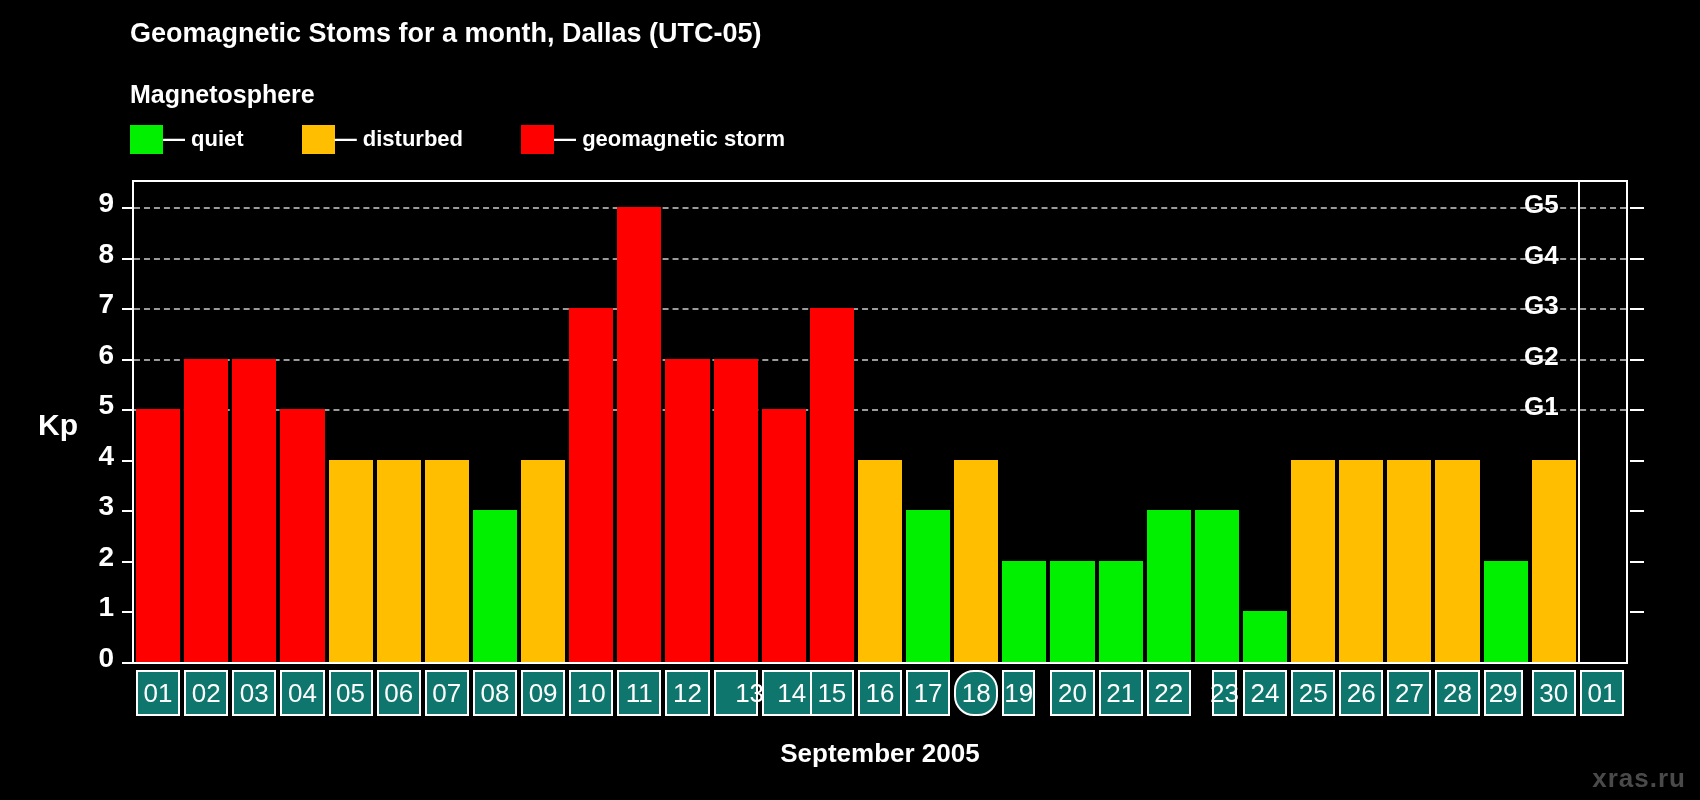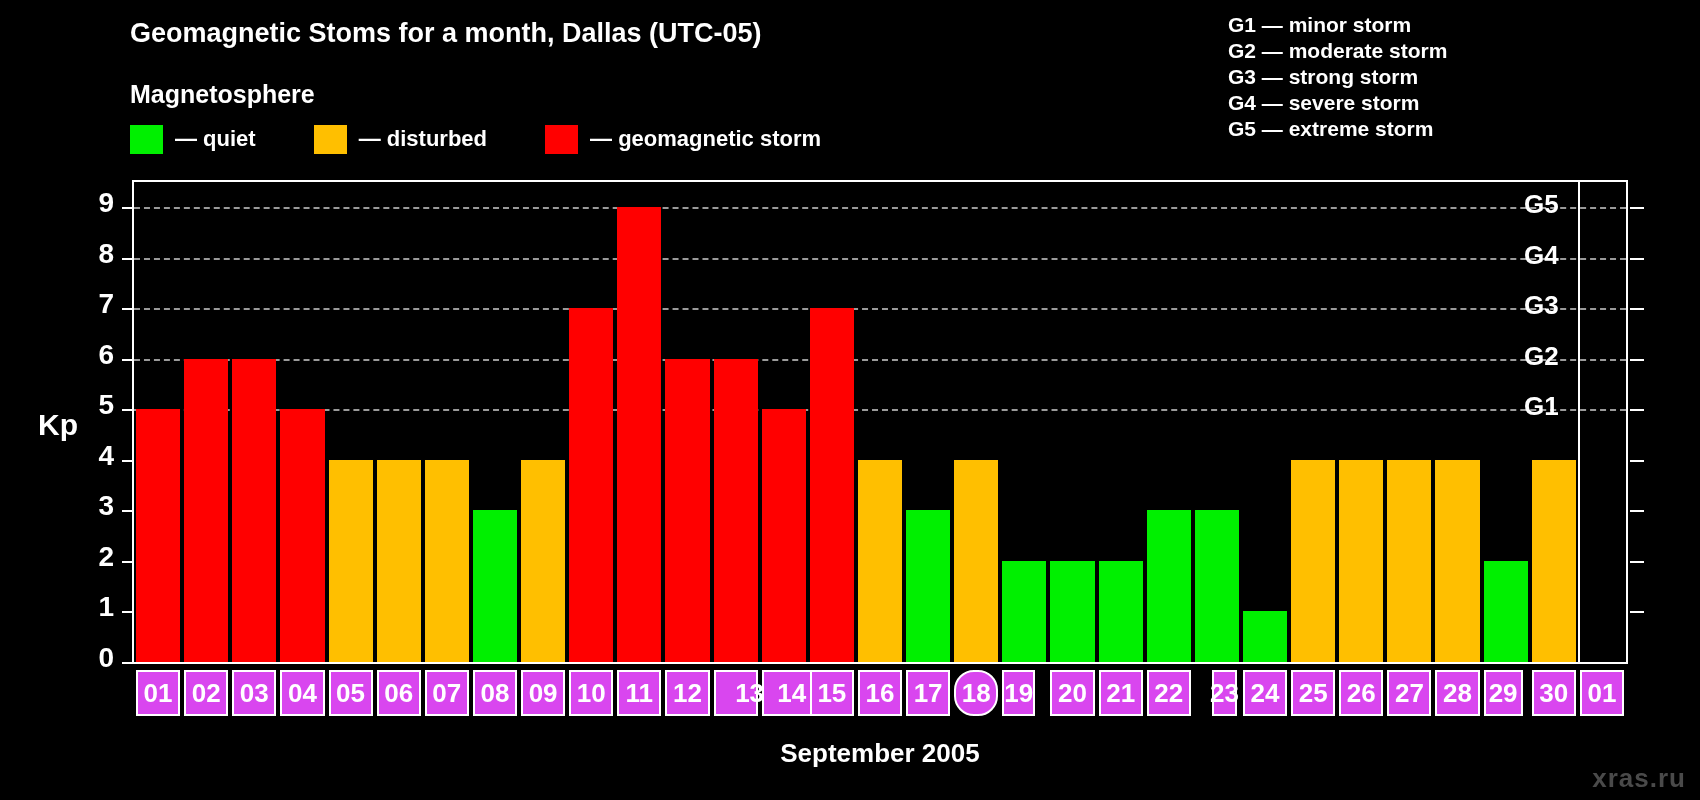--- a/index.html
+++ b/index.html
@@ -48,21 +48,20 @@
     align-items: center;
   }
   .legend-swatch {
     width: 33px; height: 29px;
     display: inline-block;
   }
   .legend-label {
     font-size: 22px;
     font-weight: bold;
     color: #ffffff;
-    margin-left: 12px;
     white-space: nowrap;
   }
   .legend-gap-a { width: 58px; }
   .legend-gap-b { width: 58px; }
 
   
   .gscale {
     position: absolute;
     left: 1228px; top: 12px;
     display: flex;
@@ -162,24 +161,24 @@
     position: absolute;
     left: 132px; top: 670px;
     height: 46px;
   }
   .day-cell {
     position: absolute;
     top: 0;
     height: 46px;
     box-sizing: border-box;
     border: 2px solid #ffffff;
-    background: #d946ef;
+    background: #0f766e;
     color: #ffffff;
     font-size: 26px;
-    font-weight: bold;
+    font-weight: normal;
     display: flex;
     align-items: center;
     justify-content: center;
   }
   .xaxis-title-wrap {
     position: absolute;
     left: 132px; width: 1496px; top: 738px;
     text-align: center;
   }
 
@@ -210,27 +209,20 @@
       <span class="legend-swatch" style="background:#ffbf00"></span>
       <span class="legend-label">— disturbed</span>
     </div>
     <span class="legend-gap-b"></span>
     <div class="legend-item">
       <span class="legend-swatch" style="background:#ff0000"></span>
       <span class="legend-label">— geomagnetic storm</span>
     </div>
   </div>
 
-  <div class="gscale">
-    <div class="gscale-row">G1 — minor storm</div>
-    <div class="gscale-row">G2 — moderate storm</div>
-    <div class="gscale-row">G3 — strong storm</div>
-    <div class="gscale-row">G4 — severe storm</div>
-    <div class="gscale-row">G5 — extreme storm</div>
-  </div>
 
   <div class="axis-title">Kp</div>
 
   <div class="plot-frame">
     <div class="plot-inner" id="plot-inner">
       <div id="gridlines">
           <div class="gridline" style="top: 227.368px;"></div>
           <div class="gridline" style="top: 176.842px;"></div>
           <div class="gridline" style="top: 126.316px;"></div>
           <div class="gridline" style="top: 75.7895px;"></div>

